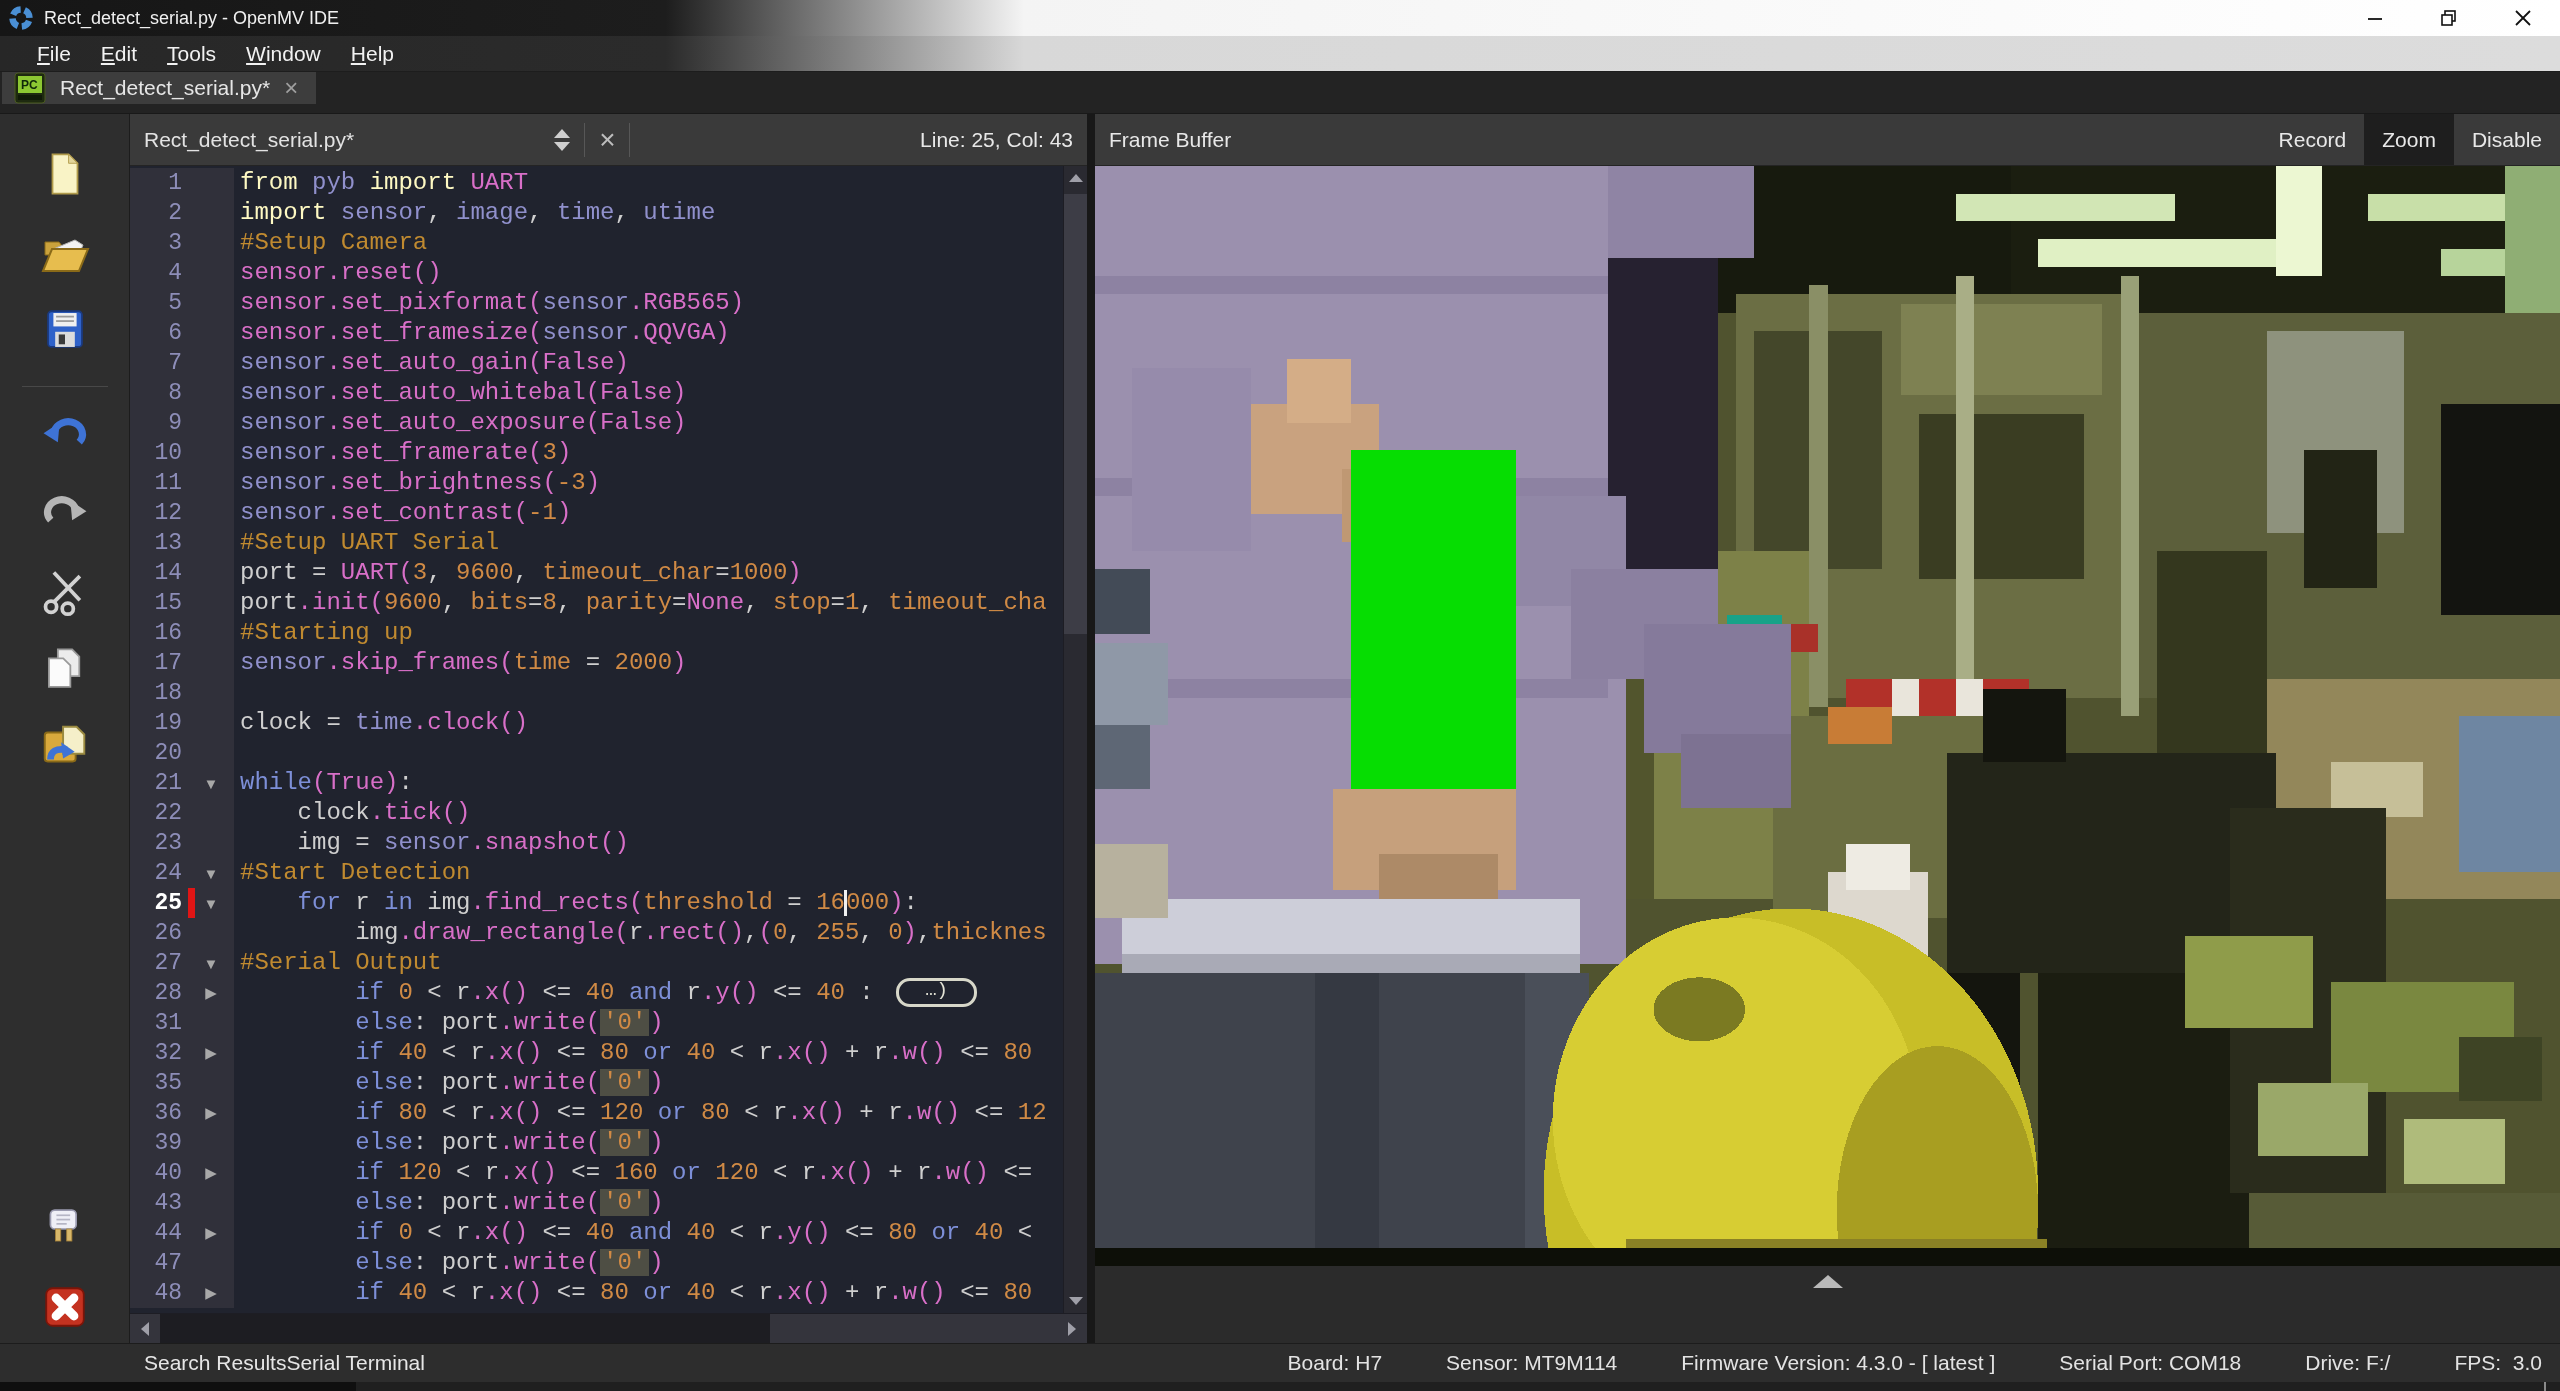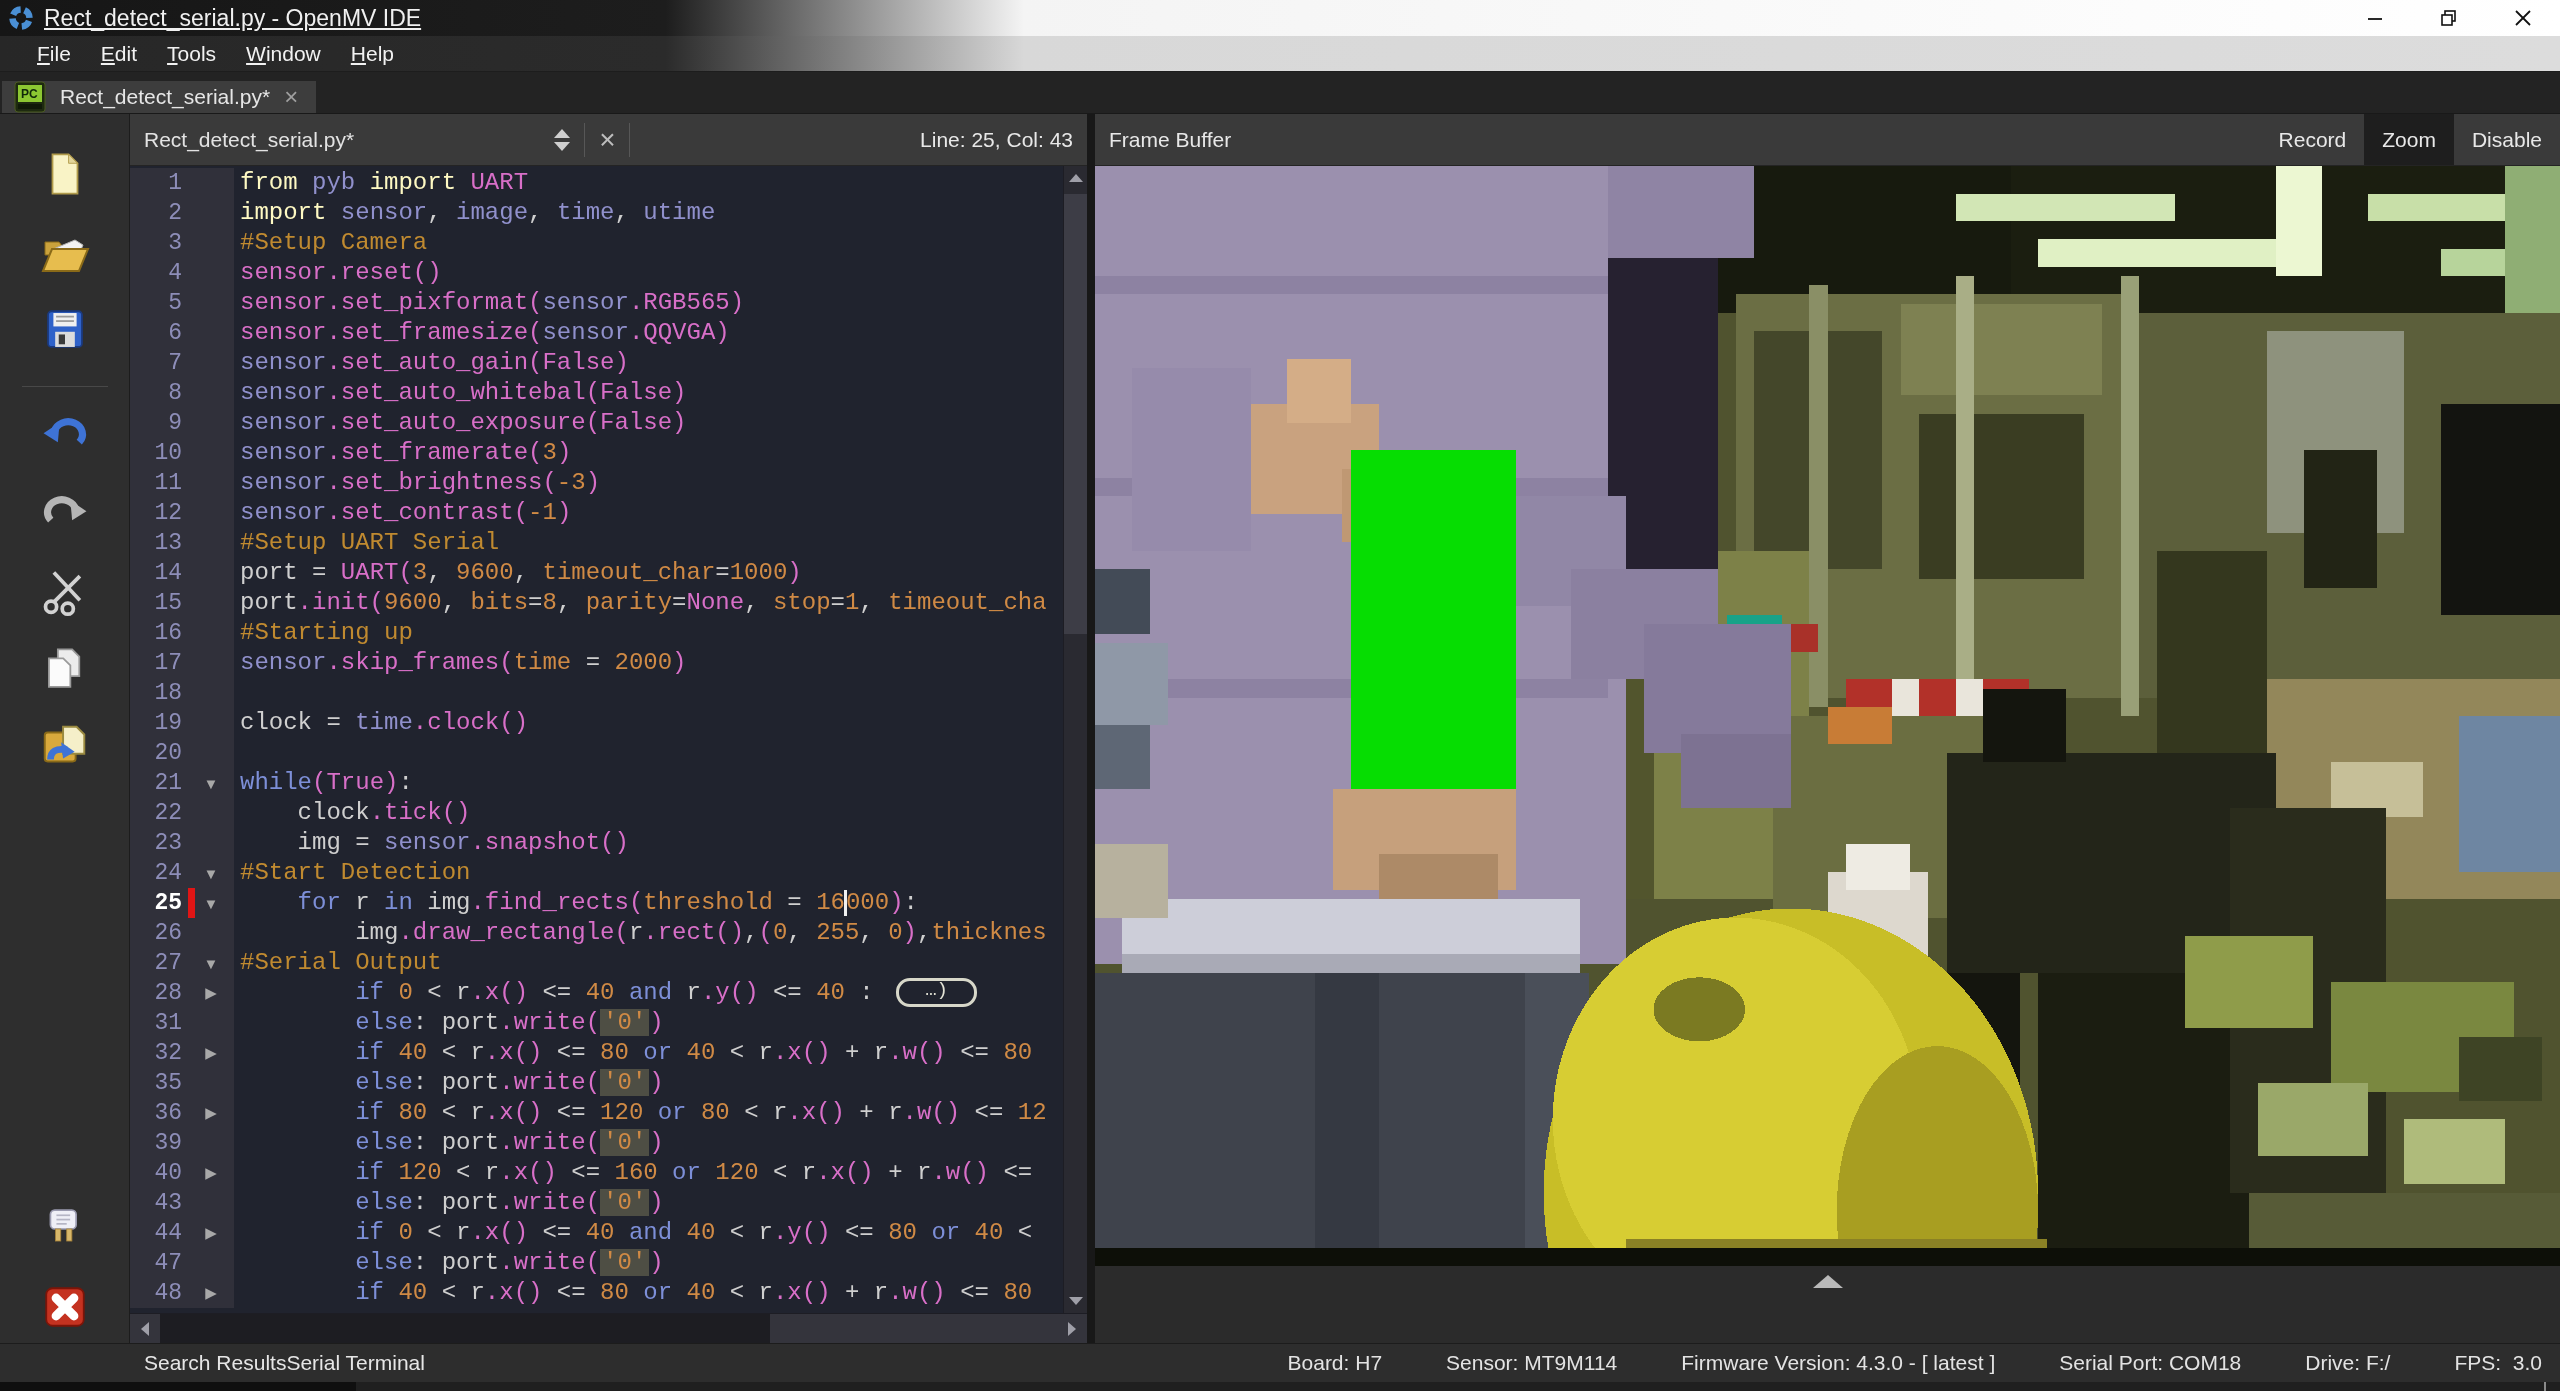--- a/index.html
+++ b/index.html
@@ -4,34 +4,34 @@
 <style>
   * { margin:0; padding:0; box-sizing:border-box; }
   html,body { width:2560px; height:1391px; overflow:hidden; background:#222;
               font-family:"Liberation Sans", sans-serif; }
   .app { width:2560px; height:1391px; display:flex; flex-direction:column; }
 
   
   .titlebar { height:36px; flex:none; display:flex; align-items:center;
     background:linear-gradient(90deg,#161616 0%,#1d1d1d 26%,#f4f4f4 40%,#ffffff 100%); }
   .app-icon { width:26px; height:26px; margin:0 10px 0 8px; flex:none; }
-  .title-text { color:#f0f0f0; font-size:23px; white-space:nowrap;text-decoration:underline; }
+  .title-text { color:#f0f0f0; font-size:18px; white-space:nowrap; }
   .win-controls { margin-left:auto; display:flex; height:100%; }
   .win-btn { width:74px; height:100%; display:flex; align-items:center; justify-content:center; }
   .win-btn svg { display:block; }
 
   
   .menubar { height:36px; flex:none; display:flex; align-items:center; padding-left:22px;
     background:linear-gradient(90deg,#272727 0%,#2b2b2b 26%,#d8d8d8 40%,#dcdcdc 100%);
     border-bottom:1px solid #1d1d1d; }
   .menu-item { color:#f2f2f2; font-size:21px; padding:4px 15px; cursor:default; }
   .menu-item u { text-decoration:underline; }
 
   
-  .tabbar { height:42px; flex:none; background:#232323; display:flex; align-items:flex-end;
+  .tabbar { height:42px; flex:none; background:#232323; display:flex; align-items:flex-start;
     border-bottom:1px solid #191919; }
   .tab { background:#3d3d3d; display:flex; align-items:center; padding:0 18px 0 12px;
     margin-left:2px; gap:14px; }
   .tab-title { color:#e6e6e6; font-size:21px; white-space:nowrap; }
   .tab-close { color:#9f9f9f; font-size:24px; line-height:24px; }
 
   
   .main { flex:1; display:flex; min-height:0; }
 
   

